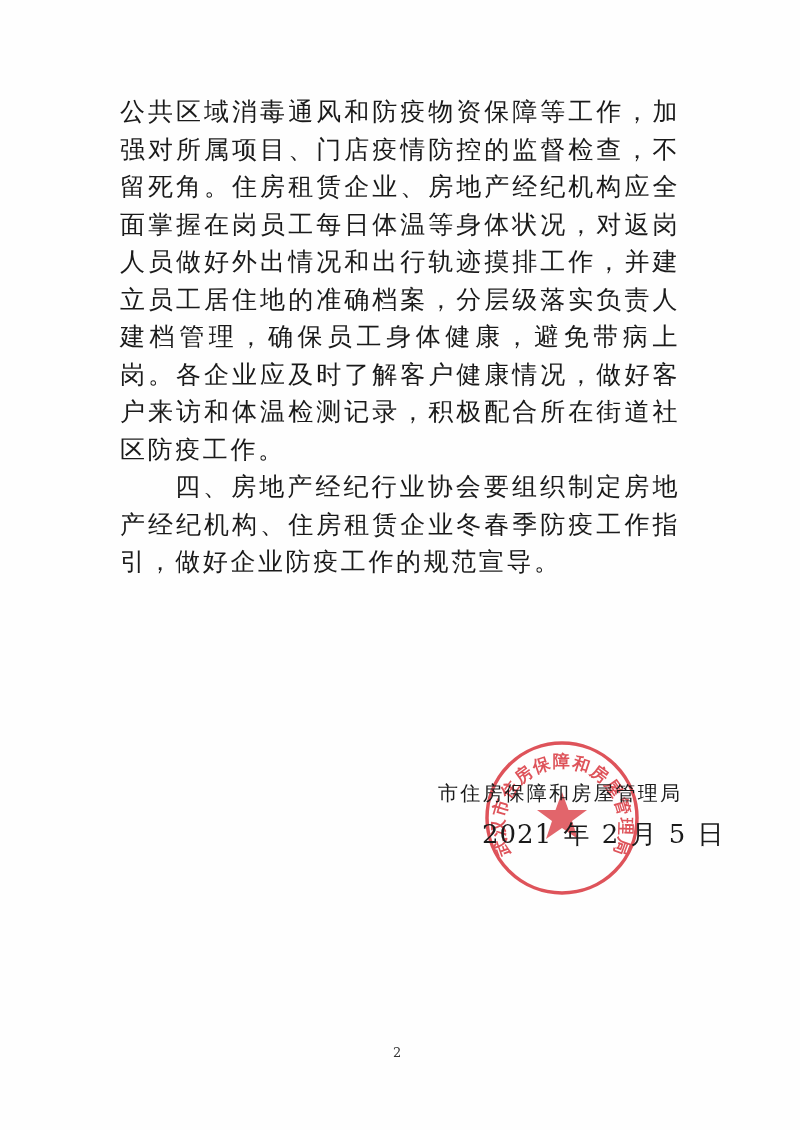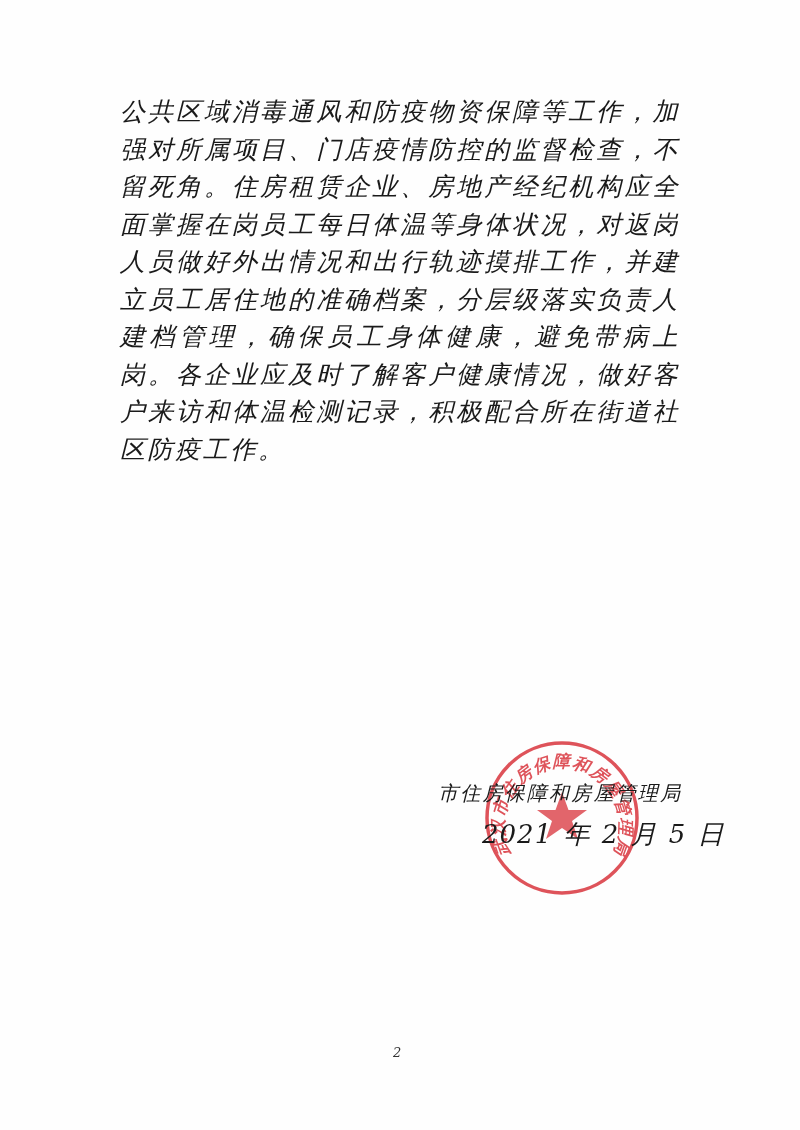--- a/index.html
+++ b/index.html
@@ -4,21 +4,21 @@
 <style>
   html, body { margin: 0; padding: 0; }
   body {
     width: 800px; height: 1130px;
     background: #ffffff;
     position: relative;
     overflow: hidden;
     font-family: "DejaVu Serif", "Liberation Serif", serif;
     color: #1a1a1a;
   }
-  .page { position: absolute; inset: 0; background: #fefefe; font-style: italic; }
+  .page { position: absolute; inset: 0; background: #fefefe; }
   .body-text {
     position: absolute;
     left: 120px;
     top: 93px;
     width: 560px;
     font-size: 25px;
     line-height: 37.5px;
     letter-spacing: 2.6px;
     text-align: justify;
   }
@@ -61,20 +61,21 @@
     color: #333;
   }
 </style>
 </head>
 <body>
 
 <div class="page">
 
   <div class="body-text">
     <p class="para">公共区域消毒通风和防疫物资保障等工作，加强对所属项目、门店疫情防控的监督检查，不留死角。住房租赁企业、房地产经纪机构应全面掌握在岗员工每日体温等身体状况，对返岗人员做好外出情况和出行轨迹摸排工作，并建立员工居住地的准确档案，分层级落实负责人建档管理，确保员工身体健康，避免带病上岗。各企业应及时了解客户健康情况，做好客户来访和体温检测记录，积极配合所在街道社区防疫工作。</p>
+    <p class="para indent">四、房地产经纪行业协会要组织制定房地产经纪机构、住房租赁企业冬春季防疫工作指引，做好企业防疫工作的规范宣导。</p>
   </div>
 
   <svg class="seal" viewBox="0 0 156 156">
     <defs>
       <path id="sealArc" d="M 30 118 A 58 58 0 1 1 126 118" fill="none"></path>
     </defs>
     <circle cx="78" cy="78" r="75" fill="none" stroke="#d9363e" stroke-width="3.5"></circle>
     <text font-size="17" fill="#d9363e" font-family="DejaVu Sans, sans-serif" font-weight="bold" letter-spacing="1.5">
       <textPath href="#sealArc" startOffset="50%" text-anchor="middle">武汉市住房保障和房屋管理局</textPath>
     </text>

